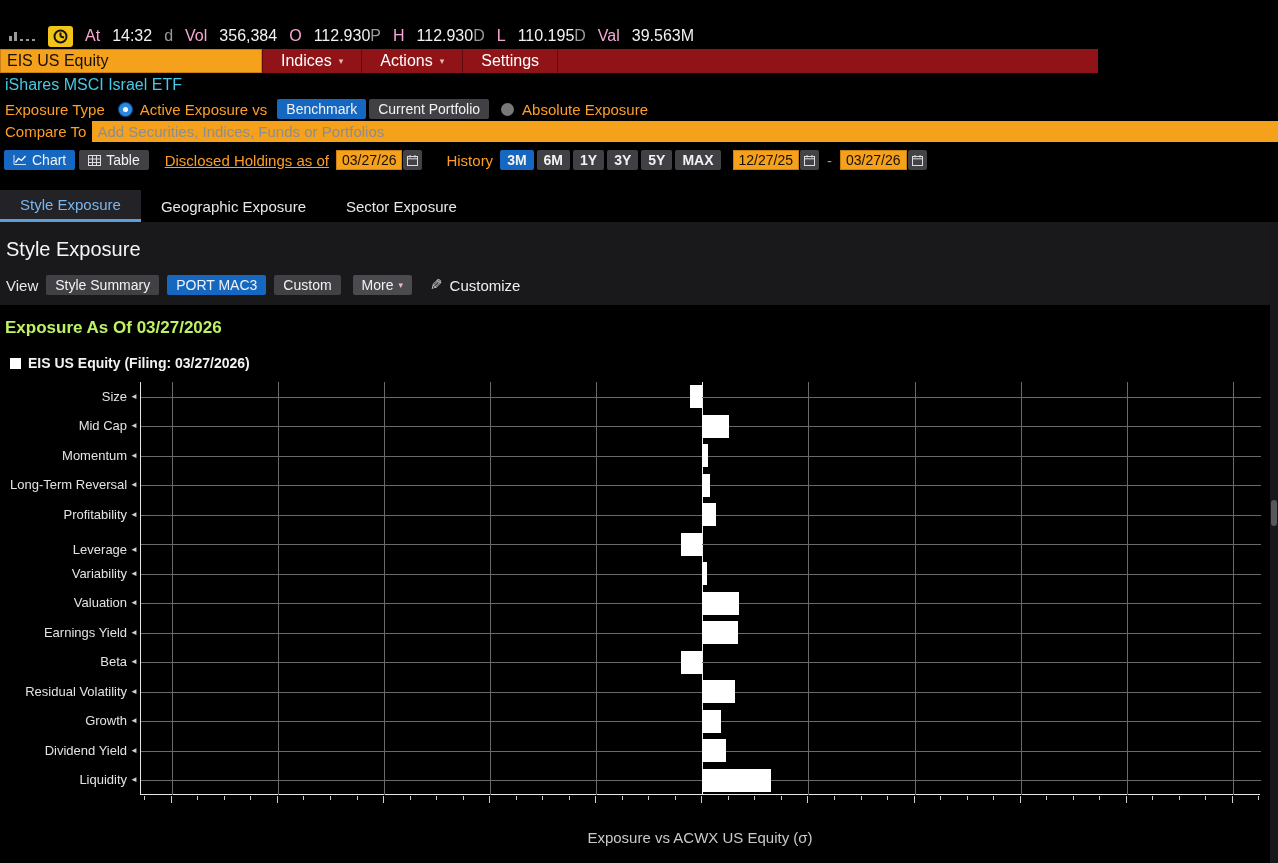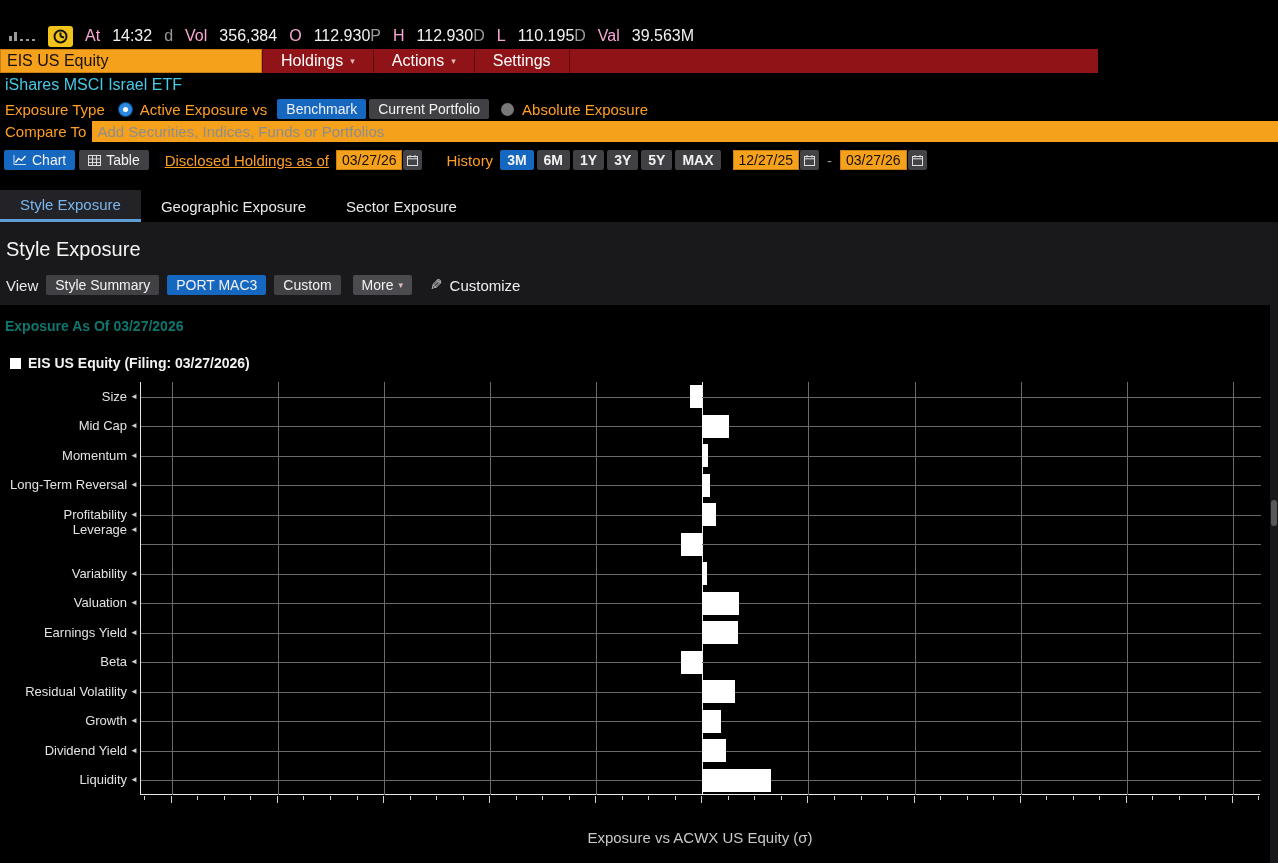--- a/index.html
+++ b/index.html
@@ -66,21 +66,21 @@
   .tab { padding:0 20px; display:flex; align-items:center; font-size:15px; color:#e8e8e8; cursor:default; }
   .tab.active { background:#232327; color:#79b6ef; border-bottom:3px solid #5e9fd8; }
   
   .panel { position:absolute; top:222px; left:0; width:1278px; height:83px; background:#19191b; }
   .panel h1 { position:absolute; top:16px; left:6px; font-size:20px; font-weight:500; color:#f5f5f5; }
   .viewrow { position:absolute; top:53px; left:6px; display:flex; align-items:center; font-size:15px; color:#e8e8e8; }
   .viewrow .btn { margin-left:8px; }
   .customize { display:inline-flex; align-items:center; gap:7px; margin-left:18px; color:#f0f0f0; font-size:15px; }
   .pencil { color:#d8d8d8; font-size:15px; display:inline-block; transform:scaleX(-1); }
   
-  .exp-title { position:absolute; top:318px; left:5px; font-size:14px; font-weight:bold; color:#0f766e; }
+  .exp-title { position:absolute; top:318px; left:5px; font-size:17px; font-weight:bold; color:#bef264; }
   .legend { position:absolute; top:355px; left:10px; display:flex; align-items:center; gap:7px; }
   .legend .sq { width:11px; height:11px; background:#fff; }
   .legend .ltxt { font-size:14px; font-weight:bold; color:#f2f2f2; }
   .plot { position:absolute; left:140px; top:382px; width:1120px; height:413px;
           border-left:1px solid #e6e6e6; border-bottom:1px solid #e6e6e6; }
   .vgrid { position:absolute; top:0; width:1px; height:413px; background:#6a6a6a; }
   .vgrid.zero { background:#efefef; }
   .hgrid { position:absolute; left:0; width:1120px; height:1px; background:#6a6a6a; }
   .bar { position:absolute; height:23px; background:#fff; z-index:2; }
   .ylabels { position:absolute; left:0; top:382px; width:138px; height:413px; }
@@ -129,21 +129,21 @@
     <span class="seg lab">L</span>
     <span class="seg wh"><span>110.195</span><span class="gy">D</span></span>
     <span class="seg lab">Val</span>
     <span class="seg wh">39.563M</span>
   </div>
 
   <div class="menubar">
     <input class="sec-input" value="EIS US Equity" style="">
     <div class="menu-items">
       <div class="menu-item">
-        <span>Holdings</span>
+        <span>Indices</span>
           <span class="caret">▾</span>
       </div>
       <div class="menu-item">
         <span>Actions</span>
           <span class="caret">▾</span>
       </div>
       <div class="menu-item">
         <span>Settings</span>
       </div>
     </div>
@@ -268,21 +268,21 @@
         <span class="arr">◄</span>
       </div>
       <div class="ylab" style="top: 95.3px;">
         <span>Long-Term Reversal</span>
         <span class="arr">◄</span>
       </div>
       <div class="ylab" style="top: 124.8px;">
         <span>Profitability</span>
         <span class="arr">◄</span>
       </div>
-      <div class="ylab" style="top: 140px;">
+      <div class="ylab" style="top: 160px;">
         <span>Leverage</span>
         <span class="arr">◄</span>
       </div>
       <div class="ylab" style="top: 183.8px;">
         <span>Variability</span>
         <span class="arr">◄</span>
       </div>
       <div class="ylab" style="top: 213.3px;">
         <span>Valuation</span>
         <span class="arr">◄</span>

